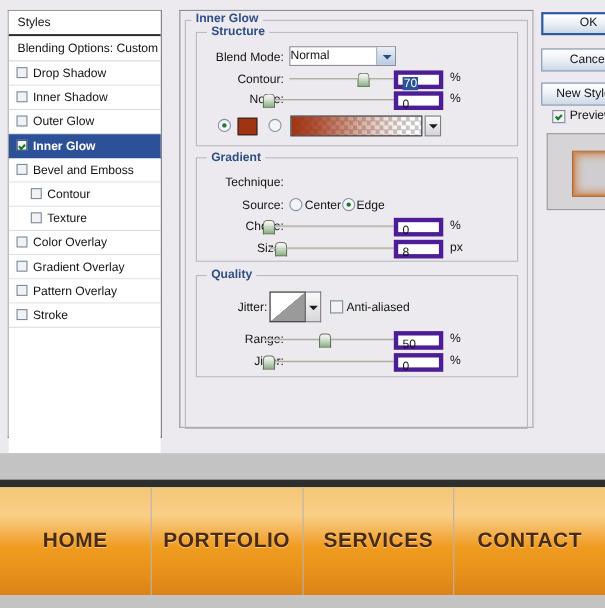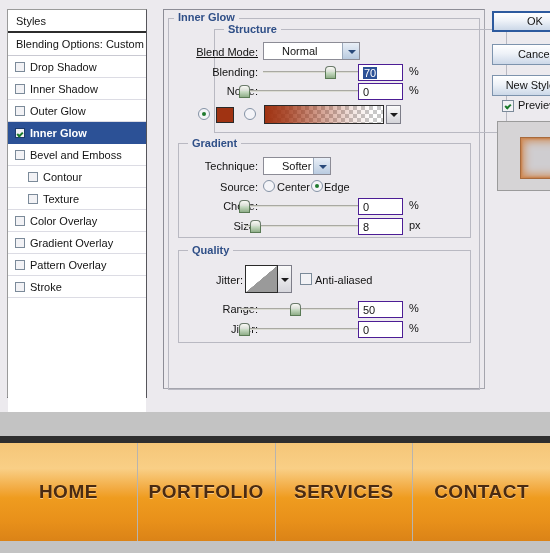--- a/index.html
+++ b/index.html
@@ -111,21 +111,21 @@
   .outer-legend {
     position: absolute;
     left: 174px; top: 11px;
     padding: 0 4px;
     background: #eceaee;
     font-size: 11px; font-weight: bold;
     color: #2f4f87;
     z-index: 3;
   }
   #fs-outer { left: 168px; top: 18px; width: 312px; height: 372px; border-top: 1px solid #b9b9c2; }
-  #fs-structure { left: 178px; top: 29px; width: 293px; height: 104px; margin-left: 36px; }
+  #fs-structure { left: 178px; top: 29px; width: 293px; height: 104px; }
   #fs-elements  { left: 178px; top: 143px; width: 293px; height: 95px; }
   #fs-quality   { left: 178px; top: 250px; width: 293px; height: 93px; padding-left: 42px; }
 
   .lbl {
     position: absolute;
     font-size: 11px; color: #131313;
     text-align: right;
     white-space: nowrap;
   }
   .unit {
@@ -134,42 +134,42 @@
   }
 
   
   .combo {
     position: absolute;
     height: 18px;
     background: #ffffff;
     border: 1px solid #8c8c96;
     font-size: 11px; color: #131313;
     line-height: 17px;
-    padding-left: 18px;
+    padding-left: 0;
   }
   .combo .arrow {
     position: absolute; right: 0; top: 0;
     width: 17px; height: 16px;
     background: linear-gradient(to bottom, #e9eff7, #b9cbe0);
     border-left: 1px solid #9aa8bb;
   }
   .combo .arrow:after {
     content: "";
     position: absolute; left: 5px; top: 7px;
     border-left: 4px solid transparent;
     border-right: 4px solid transparent;
     border-top: 4px solid #2a4a7a;
   }
 
   
   .numfield {
     position: absolute;
     width: 45px; height: 17px;
     background: #ffffff;
-    border: 1px solid #4c1d95;
+    border: 4px solid #4c1d95;
     font-size: 11px; color: #131313;
     line-height: 16px;
     padding-left: 4px;
   }
   .numfield.selected {
     color: #ffffff;
     background: #ffffff;
   }
   .numfield.selected span {
     background: #2c5196; color: #ffffff; padding: 0 1px;
@@ -428,27 +428,27 @@
   </div>
 
   <div id="main-panel"></div>
 
   <div class="outer-legend">Inner Glow</div>
   <div class="fieldset" id="fs-outer"></div>
 
   <div class="fieldset" id="fs-structure">
     <div class="legend">Structure</div>
   </div>
-  <div class="lbl" style="left:188px; top:46px; width:70px;text-decoration:underline;">Blend Mode:</div>
+  <div class="lbl" style="left:188px; top:46px; width:70px;">Blend Mode:</div>
   <div class="combo" style="left:263px; top:42px; width:97px;">
     <span>Normal</span>
     <span class="arrow"></span>
   </div>
 
-  <div class="lbl" style="left:188px; top:66px; width:70px;">Blending:</div>
+  <div class="lbl" style="left:188px; top:66px; width:70px;">Contour:</div>
   <div class="slider" style="left:263px; top:65px; width:95px;">
     <div class="track"></div>
     <div class="thumb" style="left:67px;">
           <span class="top"></span>
           <span class="bot"></span>
         </div>
   </div>
   <div class="numfield selected" style="left:358px; top:64px;"><span>70</span></div>
   <div class="unit" style="left:409px; top:65px;">%</div>
 
@@ -466,24 +466,20 @@
   <div class="radio on" style="left:198px; top:108px;"></div>
   <div id="color-swatch" style="background: rgb(160, 51, 18);"></div>
   <div class="radio" style="left:244px; top:108px;"></div>
   <div id="grad-wrap"></div>
   <div id="grad-arrow"></div>
 
   <div class="fieldset" id="fs-elements">
     <div class="legend">Gradient</div>
   </div>
   <div class="lbl" style="left:188px; top:160px; width:70px;">Technique:</div>
-  <div class="combo" style="left:263px; top:157px; width:68px;">
-    <span>Softer</span>
-    <span class="arrow"></span>
-  </div>
 
   <div class="lbl" style="left:188px; top:181px; width:70px;">Source:</div>
   <div class="radio" style="left:263px; top:180px;"></div>
   <div class="radiolabel" style="left:277px; top:181px;">Center</div>
   <div class="radio on" style="left:311px; top:180px;"></div>
   <div class="radiolabel" style="left:324px; top:181px;">Edge</div>
 
   <div class="lbl" style="left:188px; top:200px; width:70px;">Choke:</div>
   <div class="slider" style="left:240px; top:199px; width:118px;">
     <div class="track"></div>

